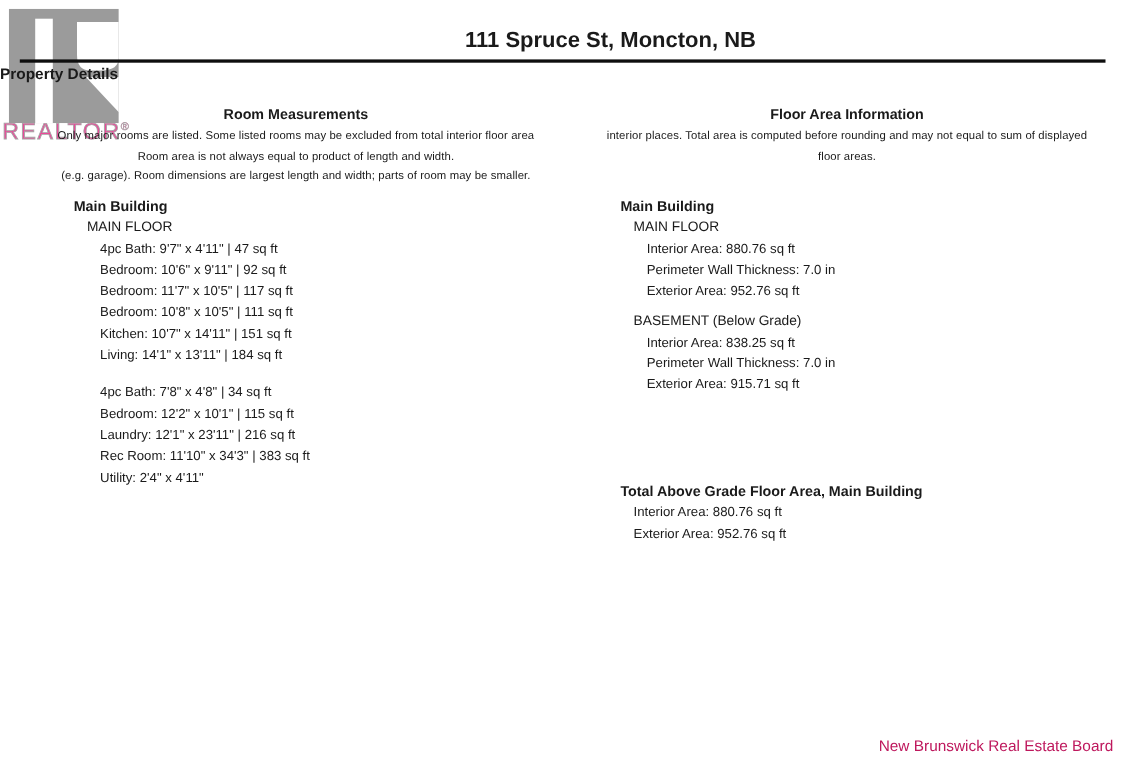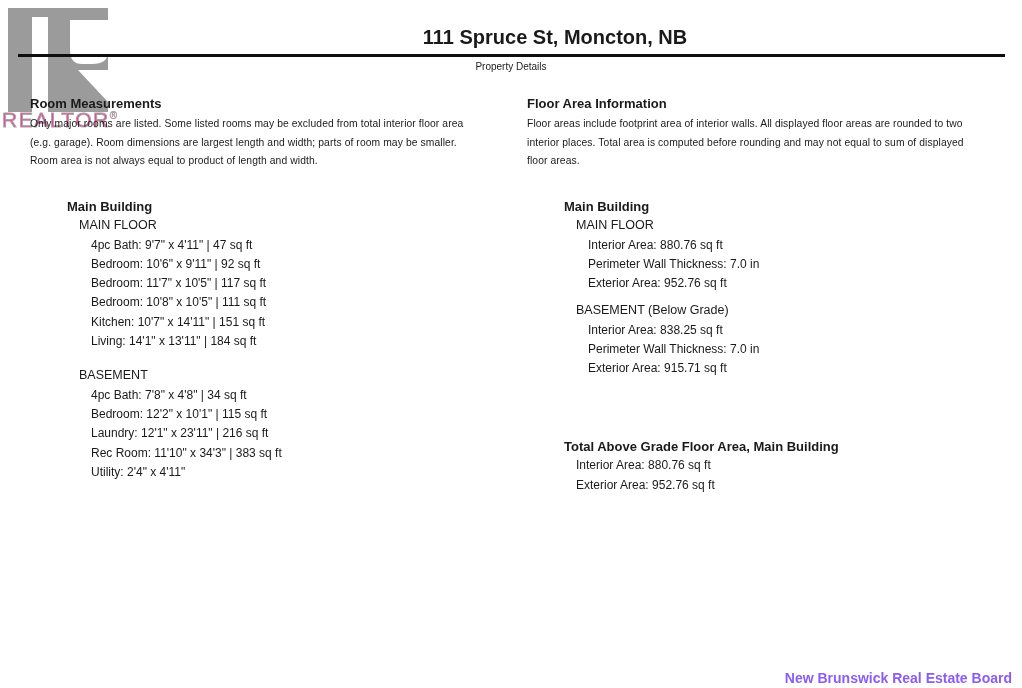--- a/index.html
+++ b/index.html
@@ -59,46 +59,46 @@
     width: 987px;
     height: 3px;
     background: #0e0e0e;
     z-index: 2;
   }
   .subtitle {
     position: absolute;
     left: 0;
     top: 59px;
     width: 100%;
-    text-align: center;
-    font-size: 10px;
-    font-weight: normal;
+    text-align: left;
+    font-size: 14px;
+    font-weight: bold;
     line-height: 16px;
     z-index: 2;
   }
   
-  .intro { position: absolute; top: 96px; z-index: 1; }
+  .intro { position: absolute; top: 96px; z-index: 1; text-align: center; }
   .intro.left  { left: 30px;  width: 478px; }
   .intro.right { left: 527px; width: 486px; }
   .h13 {
     font-size: 13px;
     font-weight: bold;
     line-height: 15px;
   }
   .desc { margin-top: 4px; }
   .desc > div {
     font-size: 10.3px;
     line-height: 18.7px;
     letter-spacing: 0.1px;
     white-space: nowrap;
   }
   
   .building {
     position: absolute;
-    top: 197px;
+    top: 178px;
     font-size: 12px;
     line-height: 19.3px;
     z-index: 1;
   }
   .building .h13 { line-height: 19.3px; }
   .building.left-col  { left: 67px; }
   .building.right-col { left: 564px; }
   .floor-name {
     font-size: 12.5px;
     margin-left: 12px;
@@ -119,24 +119,23 @@
   }
   .total-block .h13 { line-height: 19.3px; white-space: nowrap; }
   .total-block .items { margin-left: 12px; }
   
   .footer {
     position: absolute;
     right: 10px;
     bottom: 2px;
     font-size: 14px;
     line-height: 16px;
-    color: #8b5cf6;
-    z-index: 1;
-    white-space: nowrap;
-    font-weight: bold;
+    color: #be185d;
+    z-index: 1;
+    white-space: nowrap;
   }
 </style>
 </head>
 <body>
 
 <div class="page">
 
   <div class="logo">
     <svg viewBox="0 0 100 104" width="100" height="104">
       <rect x="0" y="0" width="100" height="104" fill="#9b9b9b"></rect>
@@ -149,49 +148,47 @@
   <div class="watermark"><span>REALTOR</span><span class="reg">®</span></div>
 
   <div class="title">111 Spruce St, Moncton, NB</div>
   <div class="rule"></div>
   <div class="subtitle">Property Details</div>
 
   <div class="intro left">
     <div class="h13">Room Measurements</div>
     <div class="desc">
         <div>Only major rooms are listed. Some listed rooms may be excluded from total interior floor area</div>
+        <div>Room area is not always equal to product of length and width.</div>
         <div>(e.g. garage). Room dimensions are largest length and width; parts of room may be smaller.</div>
-        <div>Room area is not always equal to product of length and width.</div>
       </div>
   </div>
 
   <div class="intro right">
     <div class="h13">Floor Area Information</div>
     <div class="desc">
-        <div>Floor areas include footprint area of interior walls. All displayed floor areas are rounded to two</div>
         <div>interior places. Total area is computed before rounding and may not equal to sum of displayed</div>
         <div>floor areas.</div>
       </div>
   </div>
 
   <div class="building left-col">
     <div class="h13">Main Building</div>
     <div class="floor">
       <div class="floor-name">MAIN FLOOR</div>
       <div class="items">
           <div>4pc Bath: 9'7" x 4'11" | 47 sq ft</div>
           <div>Bedroom: 10'6" x 9'11" | 92 sq ft</div>
           <div>Bedroom: 11'7" x 10'5" | 117 sq ft</div>
           <div>Bedroom: 10'8" x 10'5" | 111 sq ft</div>
           <div>Kitchen: 10'7" x 14'11" | 151 sq ft</div>
           <div>Living: 14'1" x 13'11" | 184 sq ft</div>
         </div>
     </div>
     <div class="floor gap-left">
-      <div class="floor-name">BASEMENT</div>
       <div class="items">
           <div>4pc Bath: 7'8" x 4'8" | 34 sq ft</div>
           <div>Bedroom: 12'2" x 10'1" | 115 sq ft</div>
           <div>Laundry: 12'1" x 23'11" | 216 sq ft</div>
           <div>Rec Room: 11'10" x 34'3" | 383 sq ft</div>
           <div>Utility: 2'4" x 4'11"</div>
         </div>
     </div>
   </div>
 

